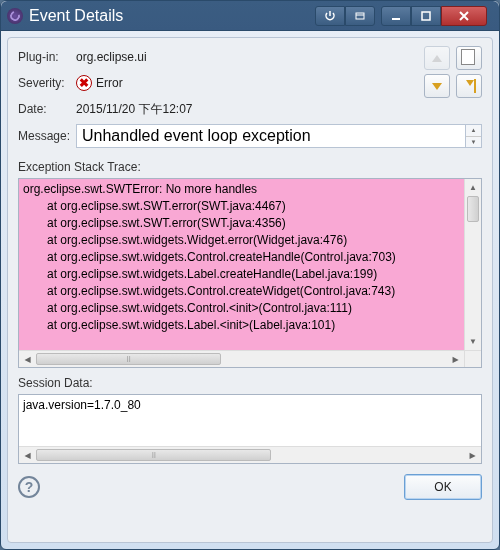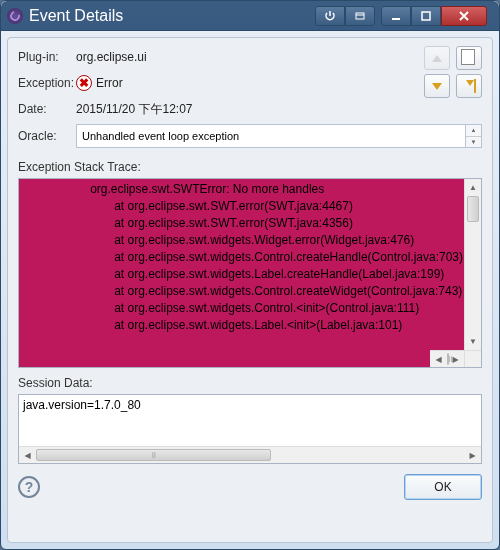--- a/index.html
+++ b/index.html
@@ -98,21 +98,21 @@
     display: inline-flex; align-items: center; justify-content: center;
     color: #c00; font-weight: bold; font-size: 12px;
   }
   .msg-input {
     flex: 1;
     height: 24px;
     border: 1px solid #b8c4d4;
     background: #fff;
     padding: 3px 5px;
     font-family: inherit;
-    font-size: 11px;
+    font-size: 16px;
     resize: none;
   }
   .spinner {
     width: 16px; height: 24px;
     border: 1px solid #b8c4d4;
     border-left: 0;
     background: #f4f6f9;
     display: flex; flex-direction: column;
   }
   .spinner div { flex:1; font-size:6px; text-align:center; color:#666; line-height:10px; border-bottom:1px solid #ccc;}
@@ -135,26 +135,25 @@
     width:12px; height:14px; border:1px solid #888; background:#fff; position:relative;
   }
   .copy-icon::before { content:""; position:absolute; left:-3px; top:-3px; width:12px; height:14px; border:1px solid #888; background:#fff; }
   .two-col { display: flex; }
   .two-col .left { flex:1; }
   .two-col .right { display:flex; flex-direction:column; gap:4px; margin-left:6px; }
   .section-label { margin: 8px 0 4px 0; color:#333; }
   .trace-box {
     height: 190px;
     border: 1px solid #a8b4c4;
-    background: #be185d;
+    background: #f9a8d4;
     overflow: hidden;
     position: relative;
     display: flex; flex-direction: column;
     font-size: 12px;
-    align-items: flex-end;
   }
   .session-box {
     height: 70px;
     border: 1px solid #a8b4c4;
     background: #fff;
     overflow: hidden;
     display: flex; flex-direction: column;
     font-size: 12px;
   }
   .scroll-content {
@@ -241,21 +240,21 @@
 
   <div class="content">
 
     <div class="two-col">
       <div class="left">
         <div class="form-row">
           <div class="form-label">Plug-in:</div>
           <div class="form-val">org.eclipse.ui</div>
         </div>
         <div class="form-row">
-          <div class="form-label">Exception:</div>
+          <div class="form-label">Severity:</div>
           <div class="form-val">
             <span class="sev-icon">✖</span>
             <span>Error</span>
           </div>
         </div>
         <div class="form-row">
           <div class="form-label">Date:</div>
           <div class="form-val">2015/11/20 下午12:07</div>
         </div>
       </div>
@@ -274,21 +273,21 @@
         <div class="sq-btn">
           <div style="position:relative;width:14px;height:14px">
             <div style="position:absolute;left:4px;top:1px;width:0;height:0;border-left:4px solid transparent;border-right:4px solid transparent;border-top:6px solid #d8a020"></div>
             <div style="position:absolute;right:0;top:0;width:2px;height:14px;background:#d8a020"></div>
           </div>
         </div>
       </div>
     </div>
 
     <div class="form-row">
-      <div class="form-label">Oracle:</div>
+      <div class="form-label">Message:</div>
       <input class="msg-input" readonly="" value="Unhandled event loop exception" style="">
       <div class="spinner">
         <div>▲</div>
         <div>▼</div>
       </div>
     </div>
 
     <div class="section-label">Exception Stack Trace:</div>
     <div class="trace-box">
       <div class="scroll-content" style="padding-right:18px">

